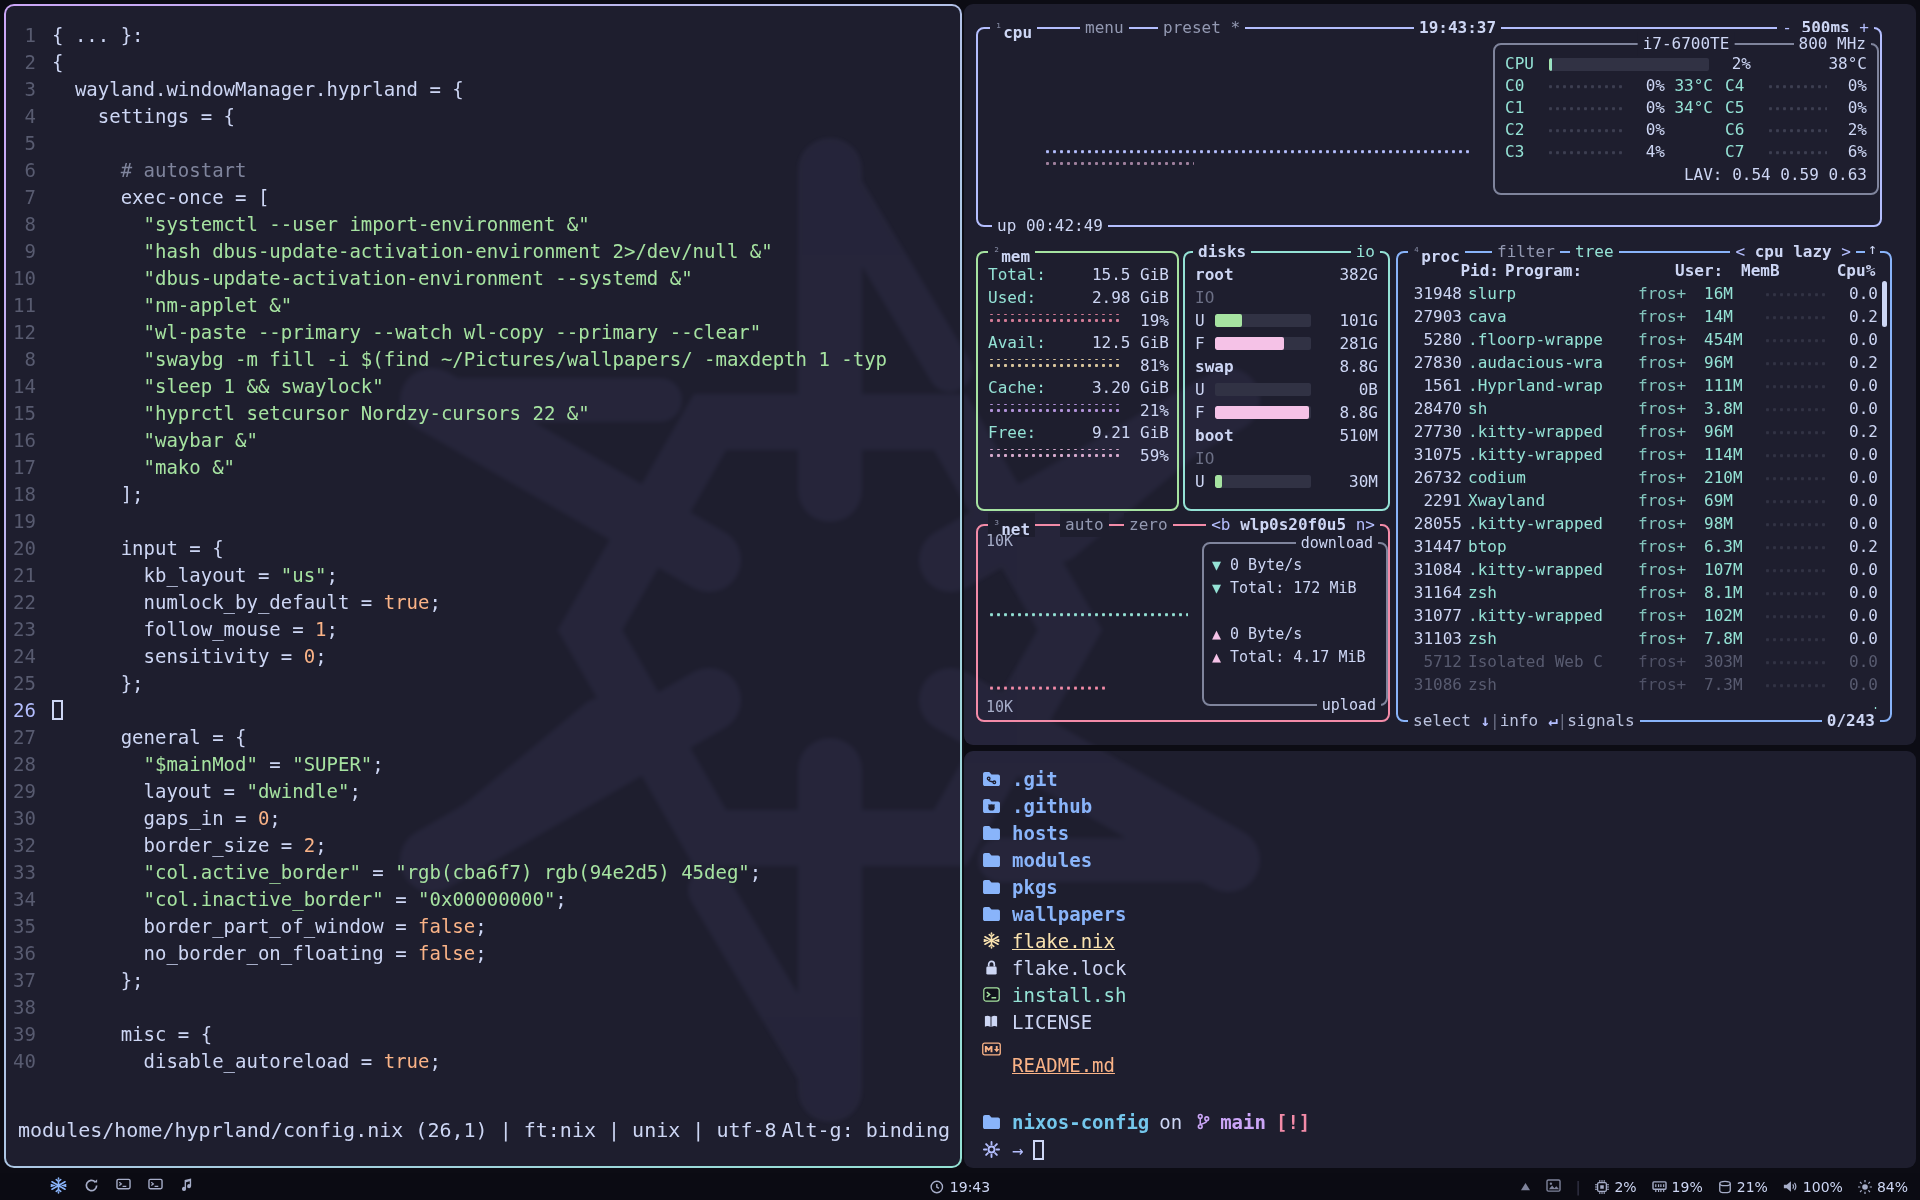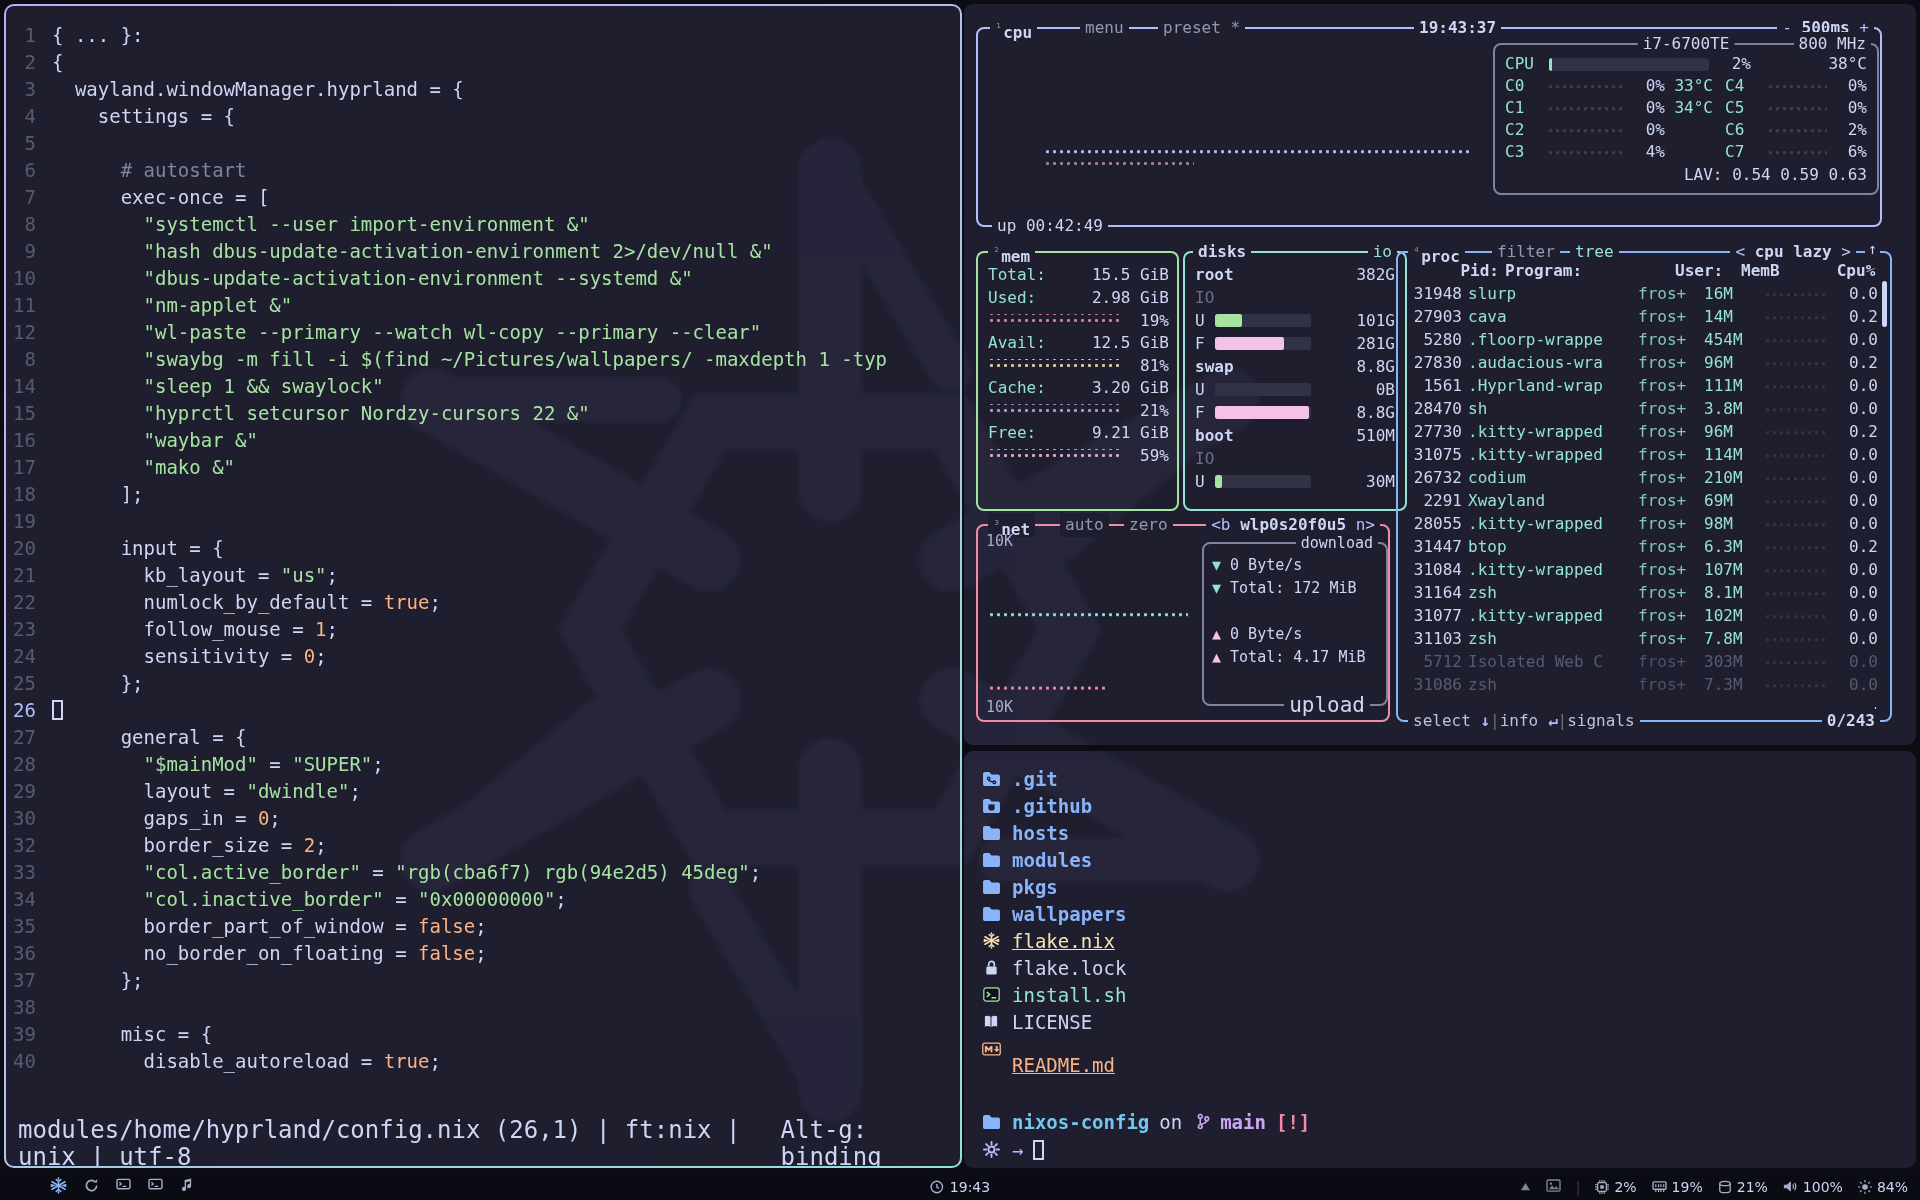--- a/index.html
+++ b/index.html
@@ -19,21 +19,21 @@
     background:linear-gradient(135deg,var(--mauve),var(--teal));border-radius:10px;padding:2px;}
   #editor{width:100%;height:100%;background:var(--base);border-radius:8px;position:relative;overflow:hidden;}
   #code{position:absolute;left:0;top:16px;right:0;z-index:1;}
   .eline{display:flex;height:27px;line-height:27px;font-size:19px;white-space:pre;}
   .lnum{width:46px;flex:none;text-align:right;padding-right:16px;color:var(--dim2);}
   .lnum.cur{color:var(--lav);}
   .lbody{white-space:pre;}
   .tok-t{color:var(--text);} .tok-s{color:var(--green);} .tok-n{color:var(--peach);} .tok-c{color:#7f849c;}
   .hxcursor{display:inline-block;width:11px;height:20px;border:2px solid var(--text);vertical-align:-3px;}
   #statusline{position:absolute;left:12px;right:10px;bottom:22px;height:27px;line-height:27px;
-    display:flex;justify-content:space-between;font-size:24px;color:var(--text);z-index:1;}
+    display:flex;justify-content:space-between;font-size:20px;color:var(--text);z-index:1;}
 
   
   #btop{left:964px;top:4px;width:952px;height:741px;font-size:16px;}
   .bbox{position:absolute;border:2px solid;border-radius:8px;z-index:1;}
   .tag{position:absolute;top:-13px;height:24px;line-height:24px;background:var(--base);
        padding:0 5px;white-space:nowrap;font-size:16px;color:var(--gray);}
   .tag b{color:var(--text);}
   .tag sup{color:#7f849c;font-size:12px;vertical-align:6px;margin-right:1px;}
   .btag{top:auto;bottom:-13px;}
   .acc{color:var(--lav);} .tealc{color:var(--teal);} .dimc{color:var(--dim);}
@@ -303,21 +303,21 @@
           <span class="mlabel">Free:</span>
           <span class="mval">9.21 GiB</span>
         </div>
         <div class="mgraphrow">
           <span class="mgraph dots" style="--dc: #f5c2e7;"></span>
           <span class="mpct">59%</span>
         </div>
       </div>
   </div>
 
-  <div class="bbox" style="left:219px;top:247px;width:224px;height:260px;border-color:#94e2d5;">
+  <div class="bbox" style="left:219px;top:247px;width:207px;height:260px;border-color:#94e2d5;">
     <span class="tag" style="left:8px"><b>disks</b></span>
     <span class="tag tealc" style="right:8px">io</span>
     <div id="disk-rows">
         <div class="drow">
           <span class="dname">root</span>
           <span class="dval">382G</span>
         </div>
         <div class="drow">
           <span class="dsub">IO</span>
         </div>
@@ -374,21 +374,21 @@
     <span class="tag" style="left:10px"><sup>³</sup><b>net</b></span>
     <span class="tag" style="left:82px">auto</span>
     <span class="tag" style="left:146px">zero</span>
     <span class="tag" style="right:8px"><span class="acc">&lt;b</span> <b>wlp0s20f0u5</b> <span class="acc">n&gt;</span></span>
     <span class="netscale" style="top:6px">10K</span>
     <span class="netscale" style="bottom:4px">10K</span>
     <div id="net-graph-top" class="dots" style="--dc:#94e2d5"></div>
     <div id="net-graph-bot" class="dots" style="--dc:#f38ba8"></div>
     <div id="netsub">
       <span class="tag" style="right:8px;color:var(--text);font-size:15px">download</span>
-      <span class="tag btag" style="right:16px;color:var(--text);font-size:21px">upload</span>
+      <span class="tag btag" style="right:5px;color:var(--text);font-size:15px">upload</span>
       <div class="nrow"><span class="ndown">▼</span> <span>0 Byte/s</span></div>
       <div class="nrow"><span class="ndown">▼</span> <span>Total:  172 MiB</span></div>
       <div class="nrow"></div>
       <div class="nrow"><span class="nup">▲</span> <span>0 Byte/s</span></div>
       <div class="nrow"><span class="nup">▲</span> <span>Total: 4.17 MiB</span></div>
     </div>
   </div>
 
   <div class="bbox" style="left:432px;top:247px;width:496px;height:471px;border-color:#89b4fa;">
     <span class="tag" style="left:10px"><sup>⁴</sup><b>proc</b></span>

